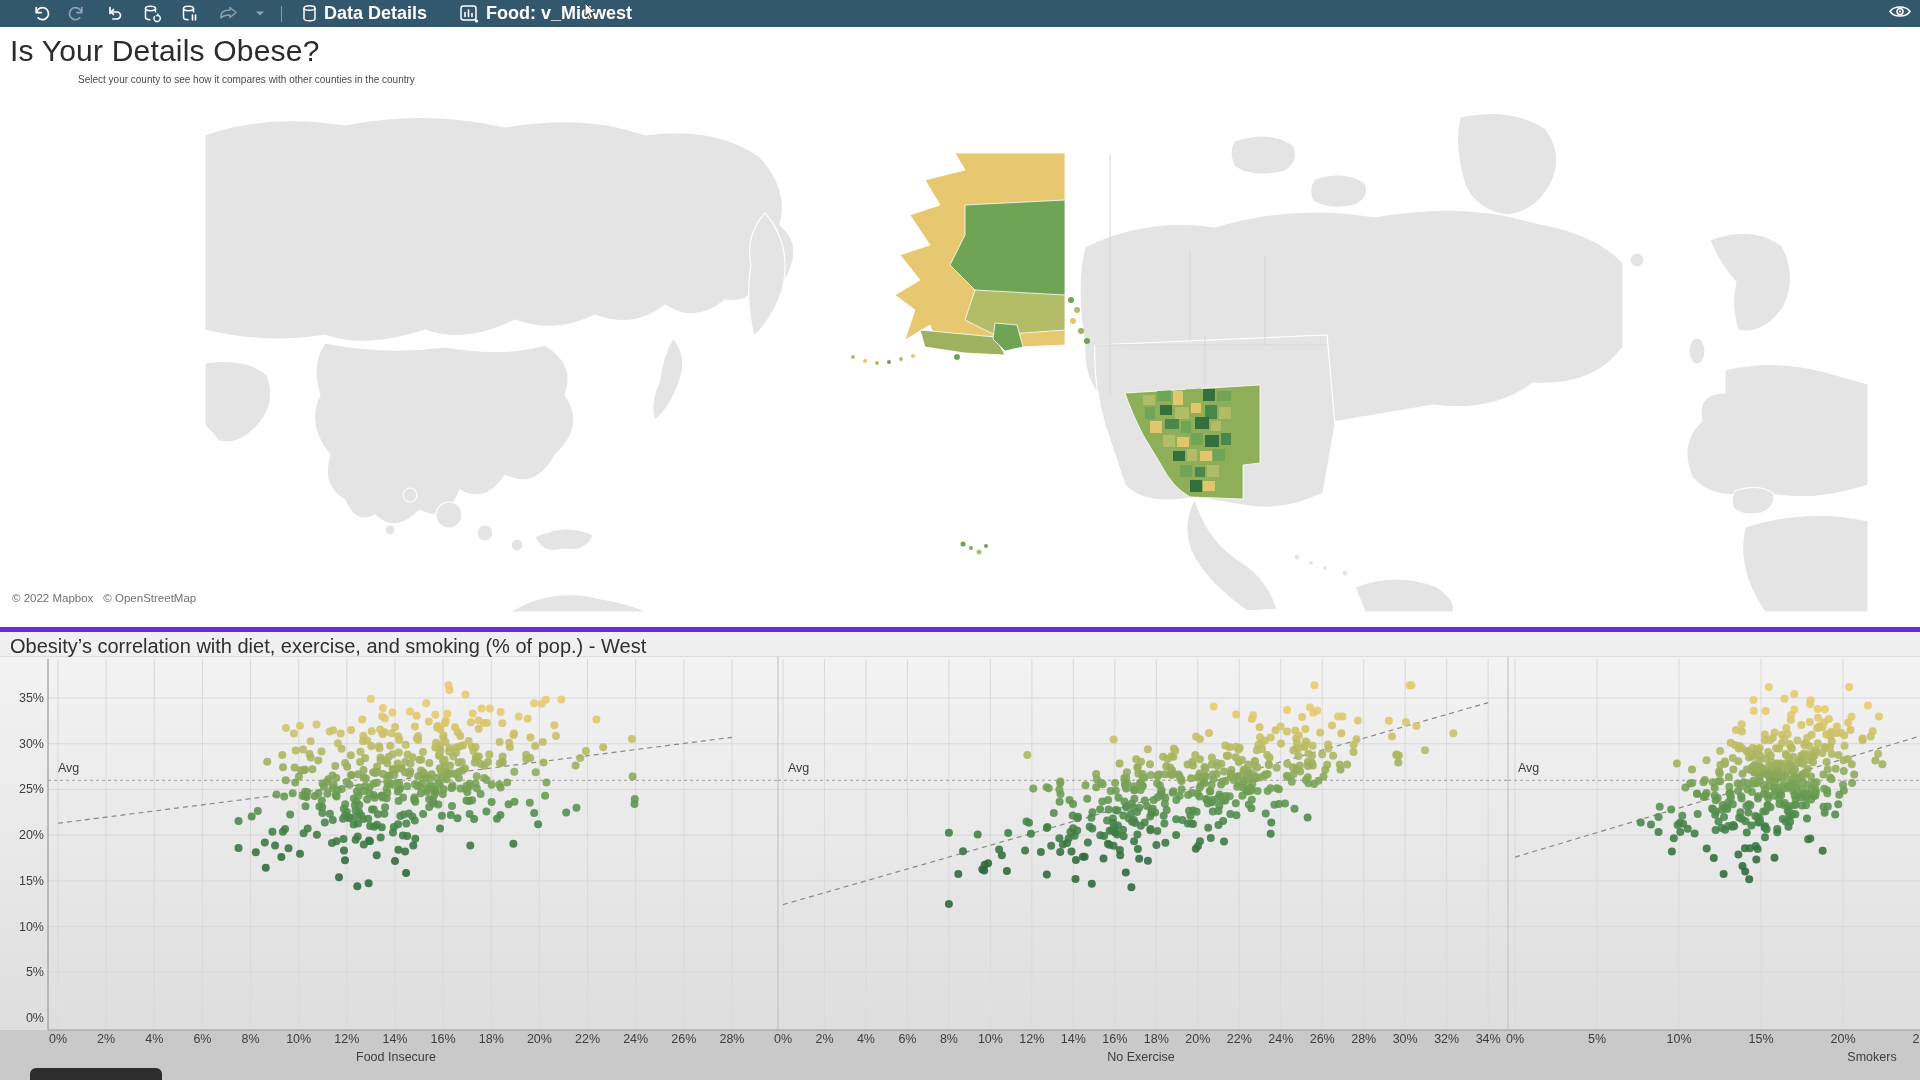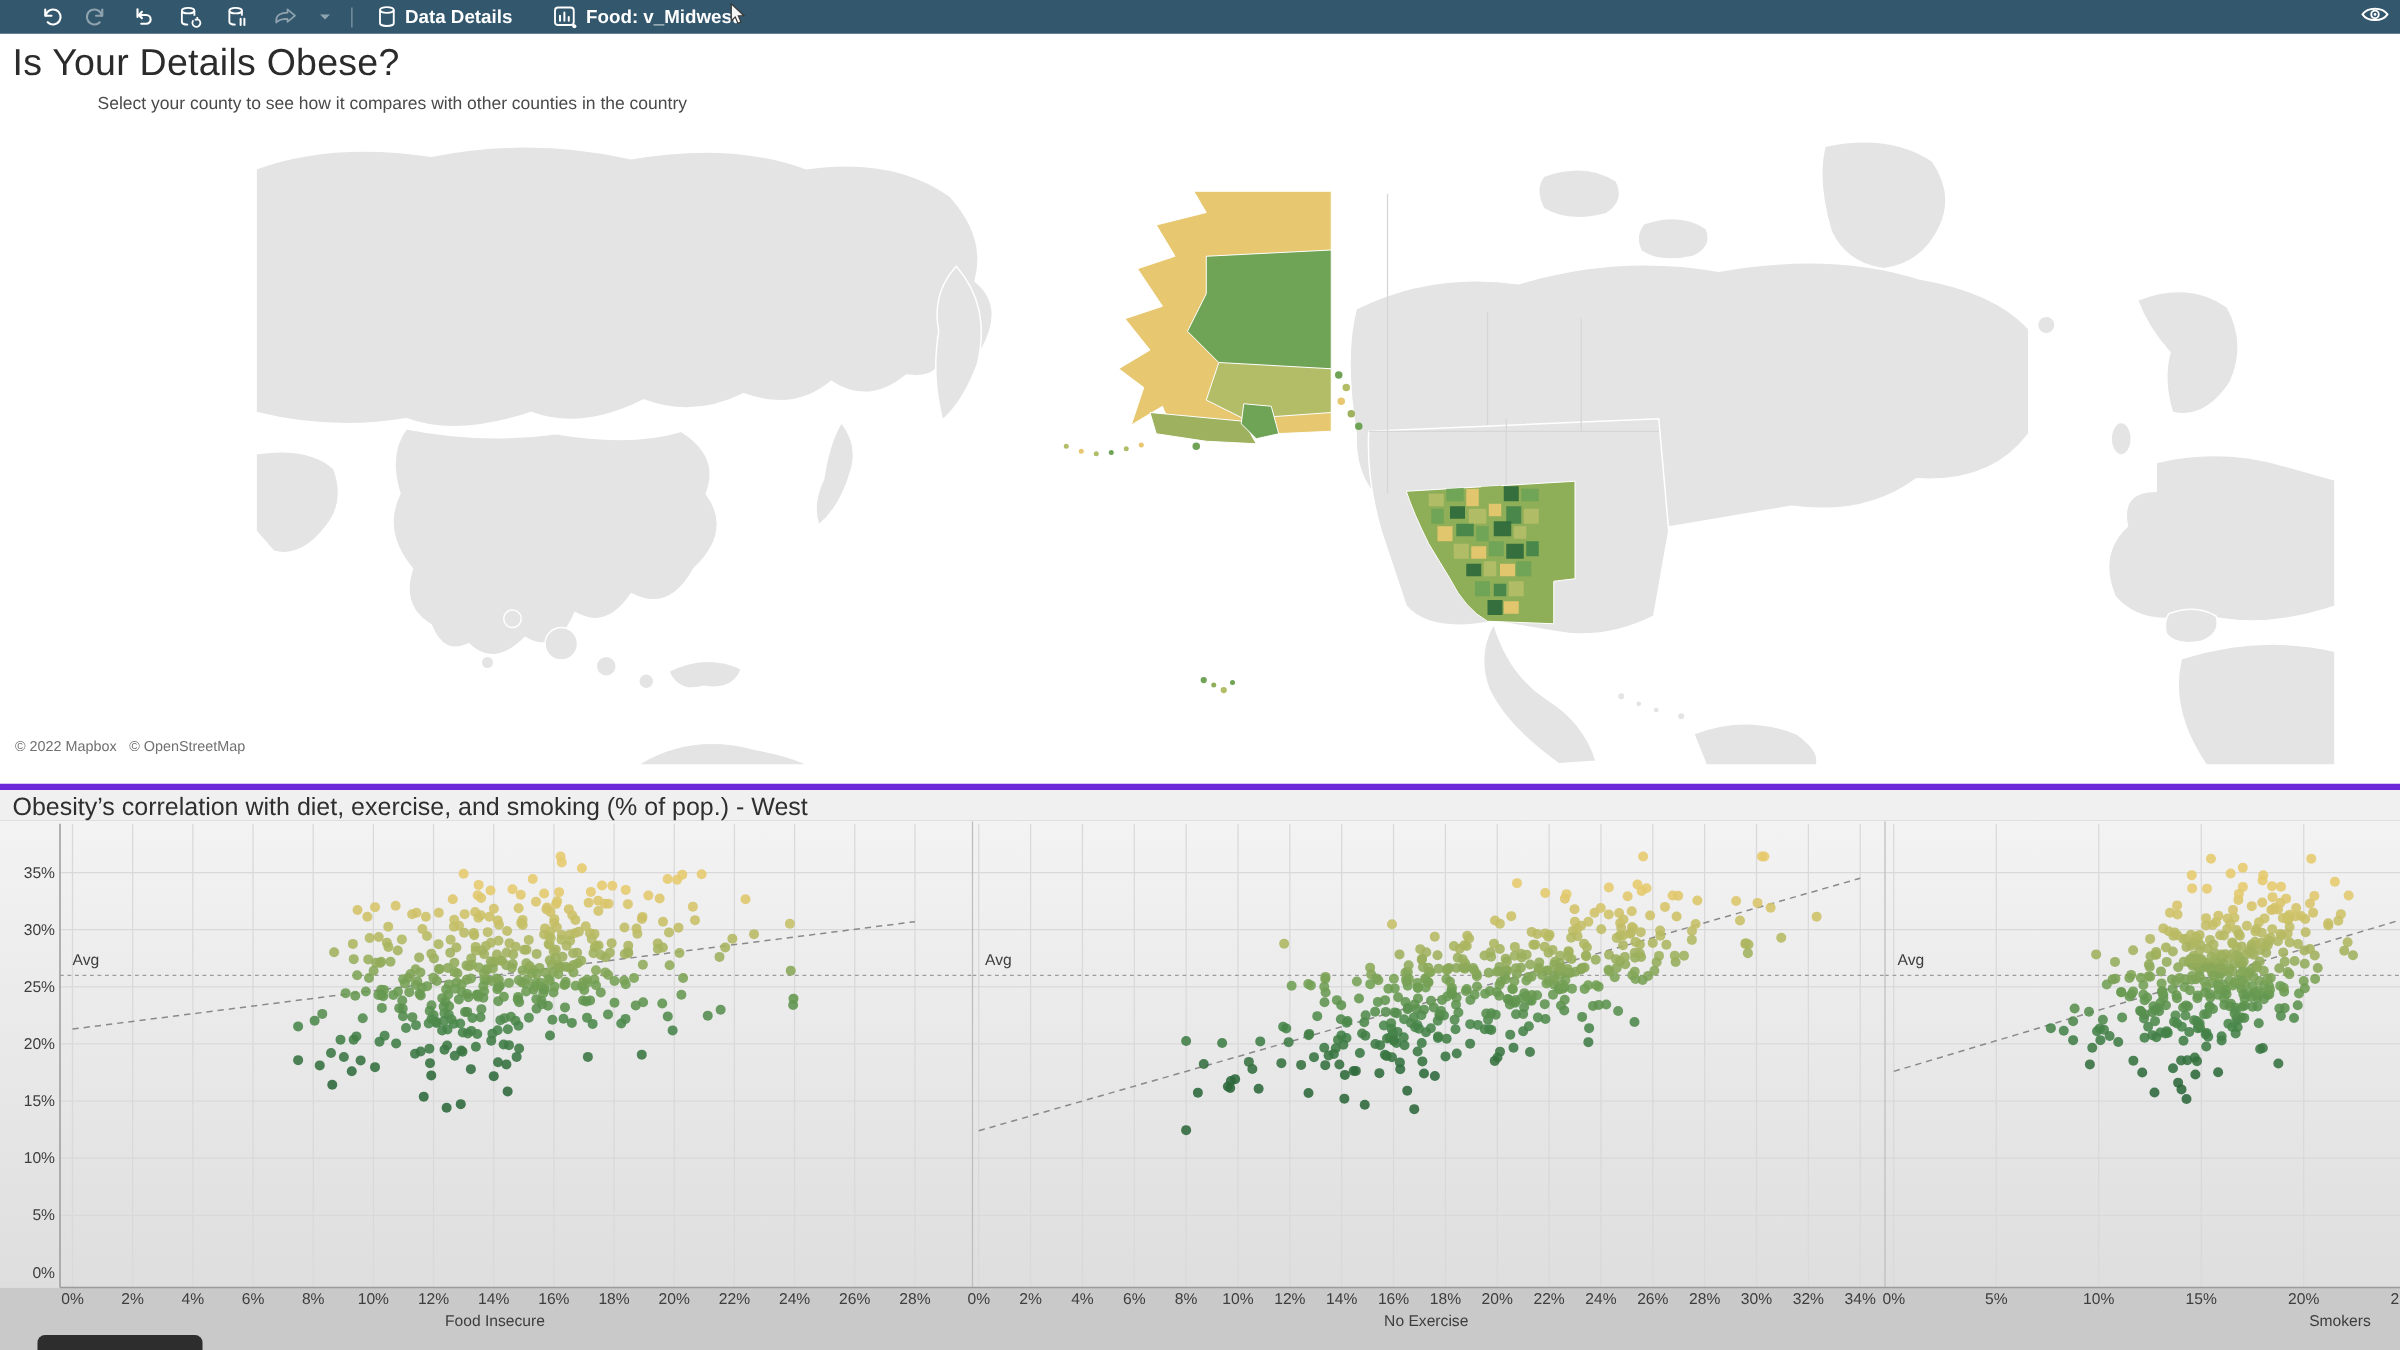--- a/index.html
+++ b/index.html
@@ -2,26 +2,26 @@
 <html><head>
 <meta charset="utf-8">
 <style>
   html,body{margin:0;padding:0;width:1920px;height:1080px;overflow:hidden;background:#ffffff;
     font-family:"Liberation Sans",sans-serif;-webkit-font-smoothing:antialiased;}
   
   #toolbar{position:absolute;left:0;top:0;width:1920px;height:27px;background:#33576d;display:flex;align-items:center;}
   .tb-btn{height:27px;display:flex;align-items:center;justify-content:center;padding:0 9px;cursor:pointer;}
   .tb-btn svg{display:block;}
   .tb-sep{width:1px;height:16px;background:rgba(255,255,255,.4);margin:0 10px;}
-  .tb-label{color:#ffffff;font-size:15px;font-weight:bold;margin-left:6px;white-space:nowrap;}
+  .tb-label{color:#ffffff;font-size:18px;font-weight:bold;margin-left:6px;white-space:nowrap;}
   .dim{opacity:.45;}
   #eye-btn{position:absolute;right:8px;top:0;height:27px;display:flex;align-items:center;cursor:pointer;}
   
   #page-title{position:absolute;left:10px;top:34px;font-size:30px;color:#2b2b2b;letter-spacing:.2px;}
-  #page-subtitle{position:absolute;left:78px;top:74px;font-size:14px;color:#4a4a4a;}
+  #page-subtitle{position:absolute;left:78px;top:74px;font-size:10px;color:#4a4a4a;}
   
   #map-wrap{position:absolute;left:205px;top:95px;width:1663px;height:517px;}
   #map-attrib{position:absolute;left:12px;top:592px;font-size:11.5px;color:#707070;}
   #map-attrib span{margin-right:10px;}
   
   #section-band{position:absolute;left:0;top:627px;width:1920px;height:30px;background:#f0f0f0;
     border-top:5px solid #6d28d9;border-bottom:1px solid #dedede;box-sizing:border-box;}
   #section-title{margin-left:10px;line-height:29px;font-size:20px;color:#2f2f2f;}
   
   #charts{position:absolute;left:0;top:657px;width:1920px;height:423px;}

